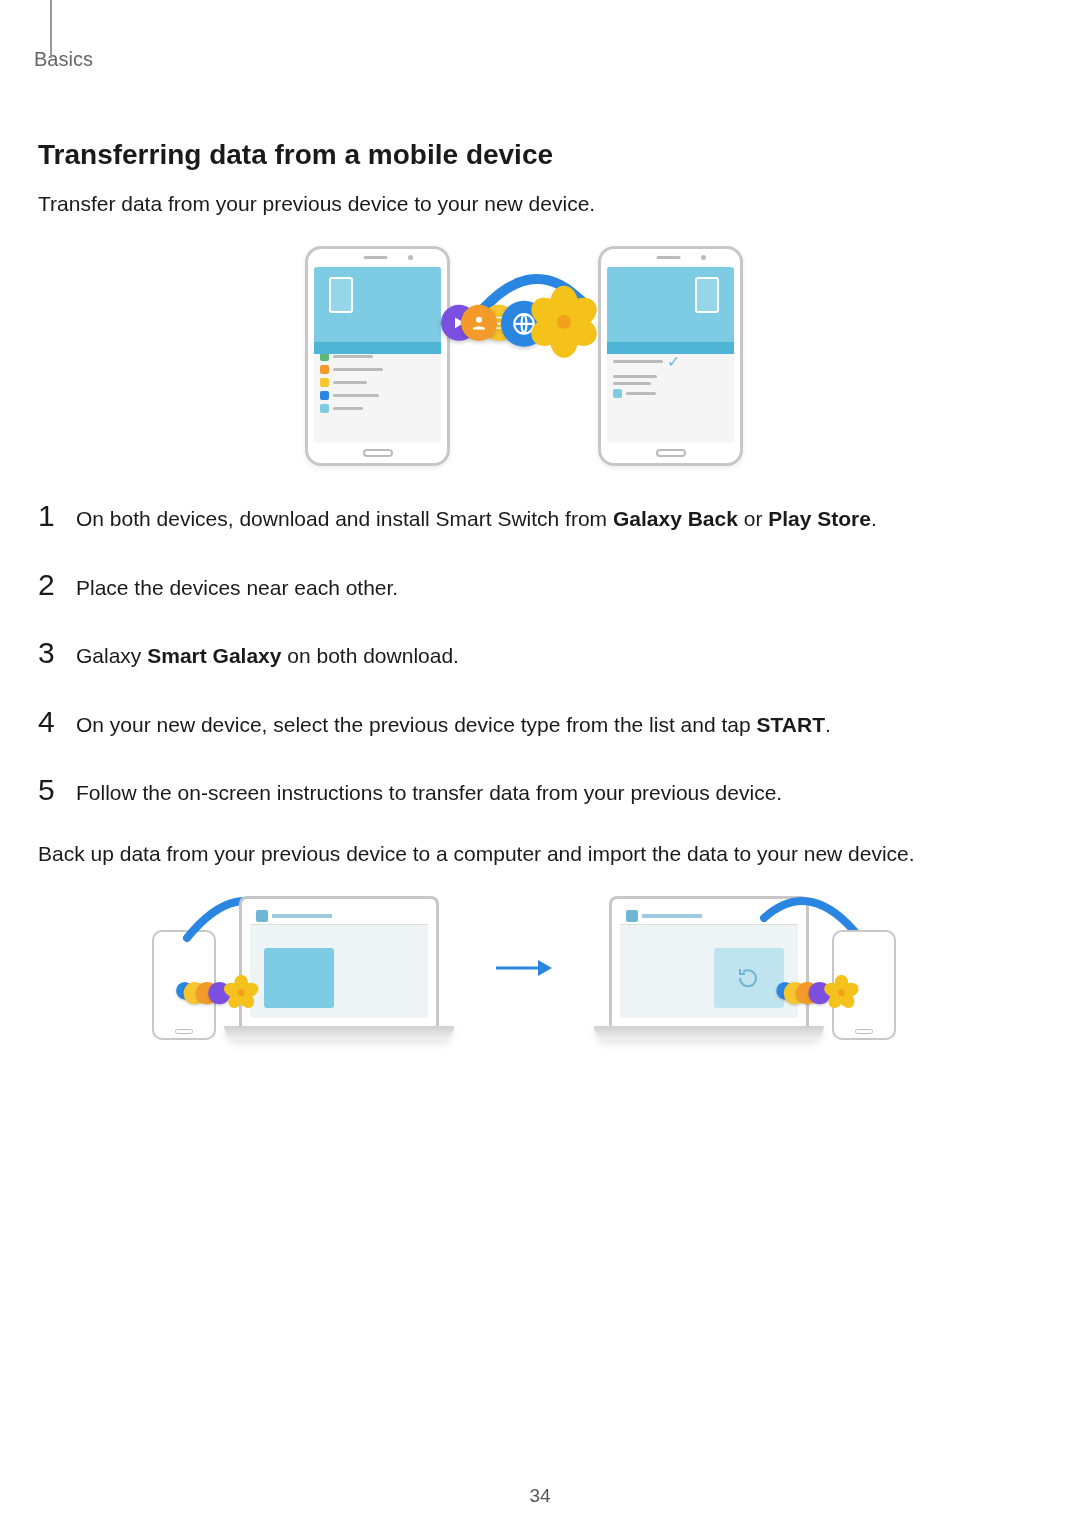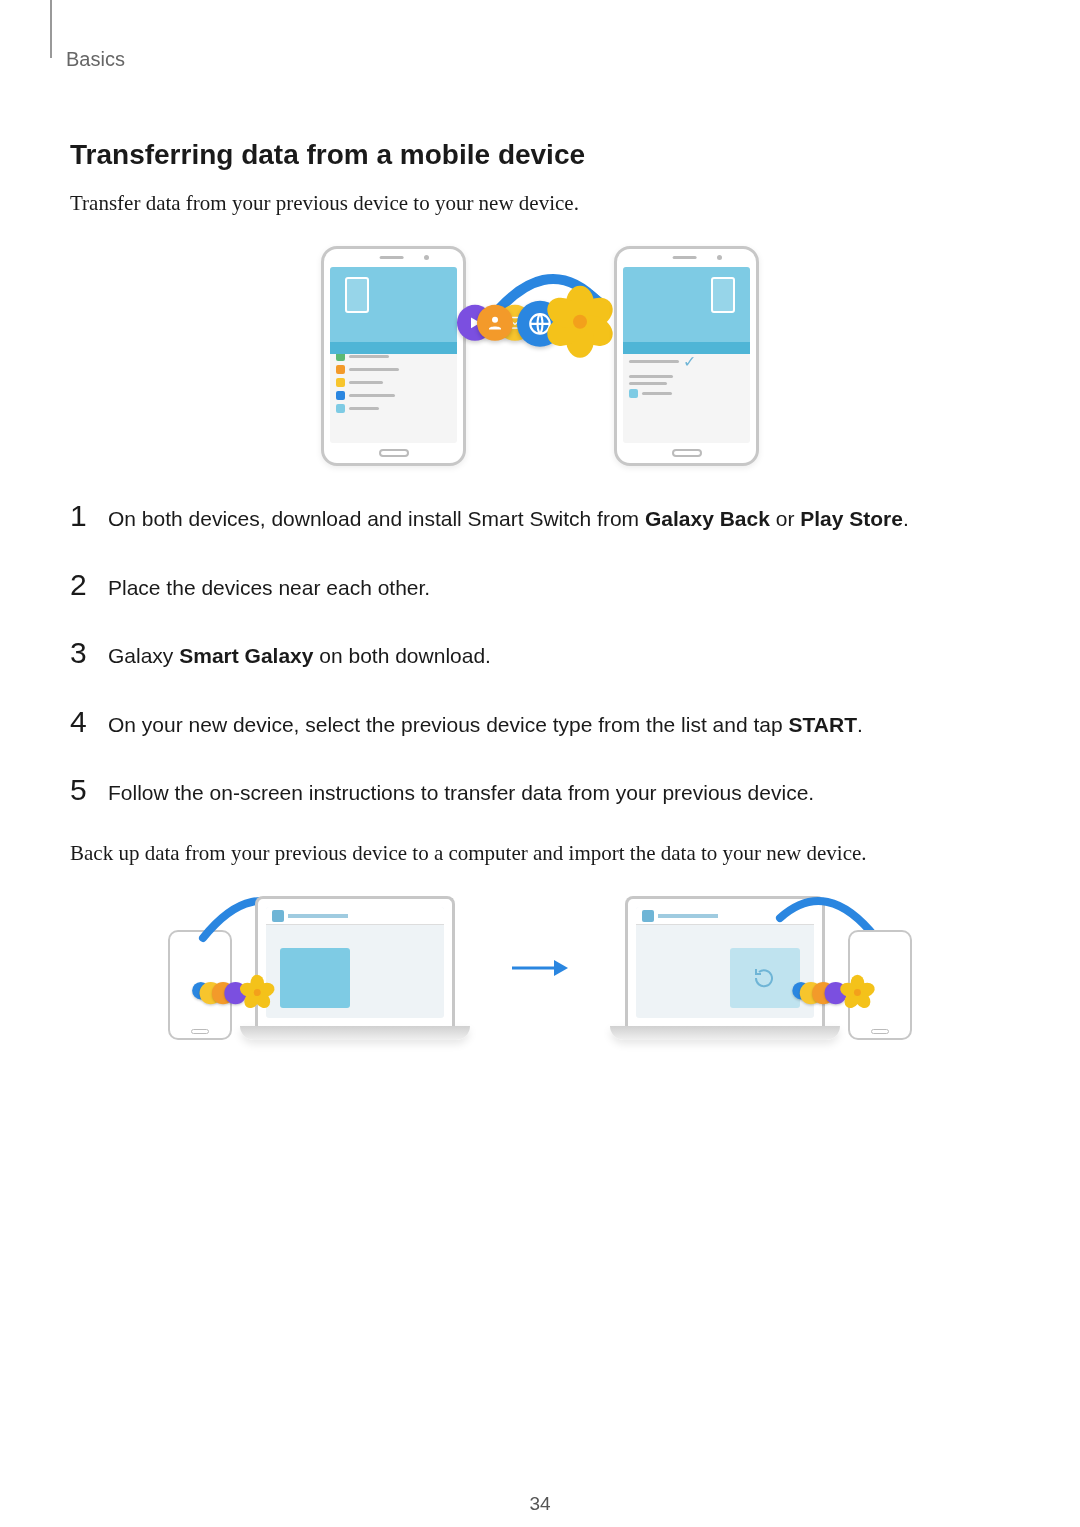--- a/index.html
+++ b/index.html
@@ -4,21 +4,21 @@
   <style>
     * { margin: 0; padding: 0; box-sizing: border-box; }
     body {
       font-family: Arial, Helvetica, sans-serif;
       background: #fff;
       width: 1080px;
       margin: 0 auto;
       color: #1a1a1a;
     }
     .page {
-      padding: 30px 70px 40px 70px;
+      padding: 30px 70px 40px 38px;
       position: relative;
       min-height: 1527px;
     }
     .header-rule {
       position: absolute;
       left: 50px;
       top: 0;
       width: 2px;
       height: 58px;
       background: #999;
@@ -35,21 +35,20 @@
       margin-top: 68px;
       margin-bottom: 18px;
       color: #1a1a1a;
     }
     .h2.second { margin-top: 54px; }
     .intro {
       font-size: 21px;
       line-height: 1.4;
       color: #1a1a1a;
       margin-bottom: 28px;
-      font-family: Liberation Serif, serif;
     }
     .figure {
       display: flex;
       justify-content: center;
       margin: 18px 0 30px 0;
     }
     .ol { list-style: none; padding: 0; margin: 0; }
     .ol li {
       display: flex;
       align-items: baseline;
@@ -59,21 +58,21 @@
       line-height: 1.35;
     }
     .ol li .num {
       font-size: 30px;
       color: #1a1a1a;
       min-width: 20px;
       font-family: Arial, sans-serif;
     }
     .page-num {
       position: absolute;
-      bottom: 12px;
+      bottom: 20px;
       left: 0; right: 0;
       text-align: center;
       font-size: 19px;
       color: #555;
     }
     
     .phones-row { display: flex; align-items: center; gap: 14px; }
     .phone {
       width: 145px; height: 220px;
       border: 3px solid #c7c7c7;

